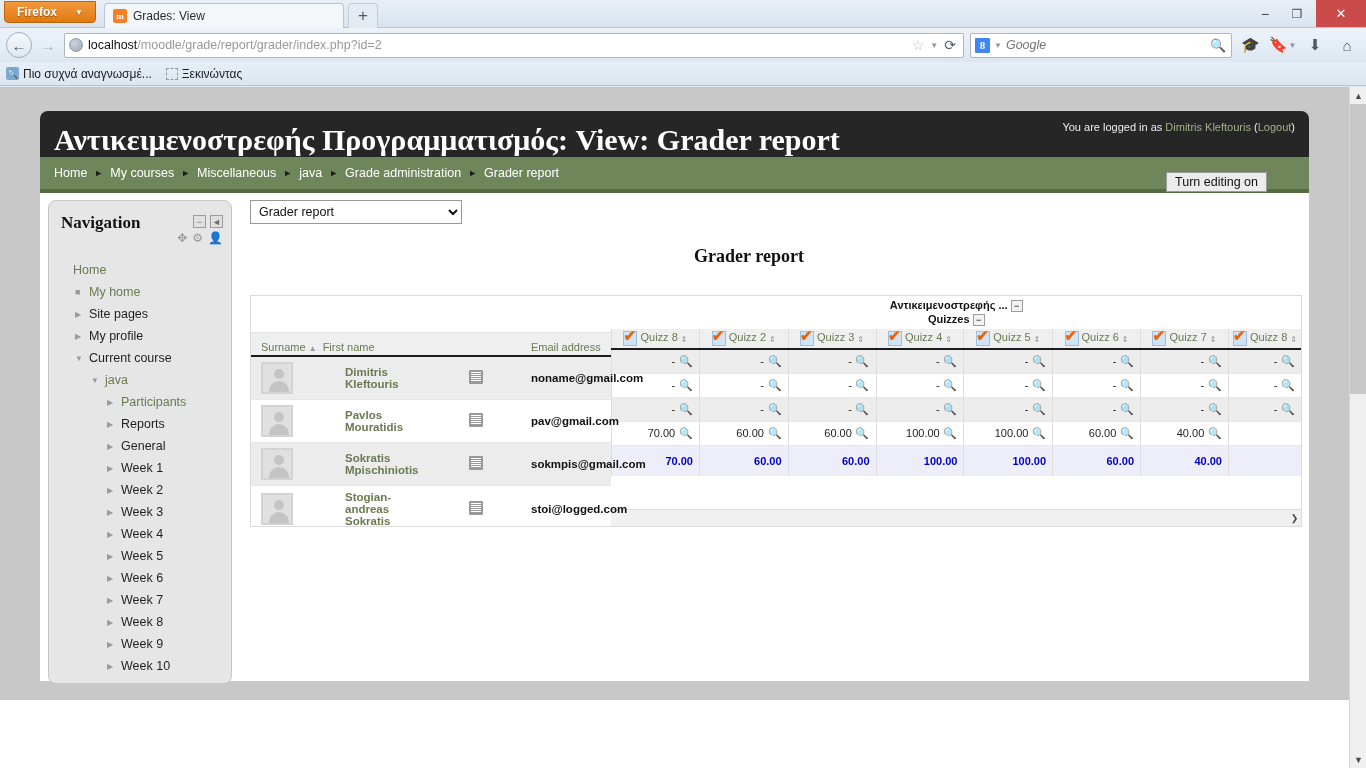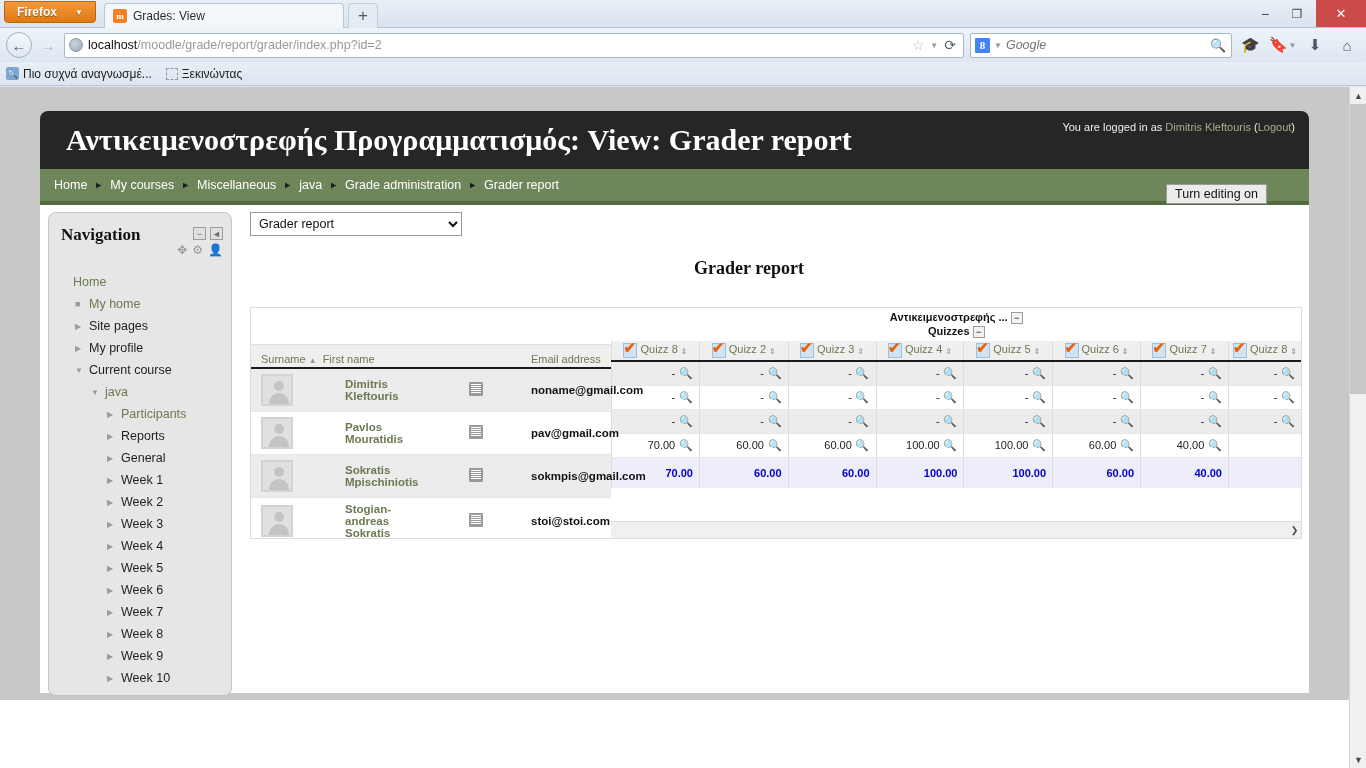--- a/index.html
+++ b/index.html
@@ -122,22 +122,22 @@
   .vs-down { position: absolute; bottom: 0; left: 0; }
 
   
   #page { position: absolute; left: 0; top: 0; width: 1349px; height: 681px; background: #c8c8c8; }
   .page-white { position: absolute; left: 0; top: 613px; width: 1349px; height: 68px; background: #fff; }
 
   .wrapper {
     position: absolute; left: 40px; top: 24px; width: 1269px;
   }
   .hdr-box {
-    background: #262626; border-radius: 8px 8px 0 0; height: 58px;
-    position: relative; padding-left: 26px;
+    background: #262626; border-radius: 8px 8px 0 0; height: 46px;
+    position: relative; padding-left: 14px;
   }
   .site-title {
     font-family: "Liberation Serif", serif; font-size: 30px; color: #fff;
     font-weight: bold; line-height: 58px; white-space: nowrap;
   }
   .loggedin {
     position: absolute; right: 14px; top: 10px; font-size: 11px; color: #ededed;
   }
   .loggedin a { color: #a3b18a; text-decoration: none; }
 
@@ -523,21 +523,21 @@
                         <td class="name-cell" style="width: 160px;"><a href="#">Sokratis Mpischiniotis</a></td>
                         <td class="grid-ico-cell"><span class="grid-ico"></span></td>
                         <td class="email-cell">sokmpis@gmail.com</td>
                       </tr>
                       <tr class="stu-row even">
                         <td class="pic-cell">
                           <div class="avatar"></div>
                         </td>
                         <td class="name-cell" style="width: 160px;"><a href="#">Stogian-andreas Sokratis</a></td>
                         <td class="grid-ico-cell"><span class="grid-ico"></span></td>
-                        <td class="email-cell">stoi@stoi.com</td>
+                        <td class="email-cell">stoi@logged.com</td>
                       </tr>
                     </tbody>
                 </table>
 
                 <table class="gt right-tbl">
                   <thead>
                     <tr>
                       <th class="cat-head" colspan="9">
                         <span>Αντικειμενοστρεφής ...</span><span class="collapse-ico">−</span>
                       </th>

